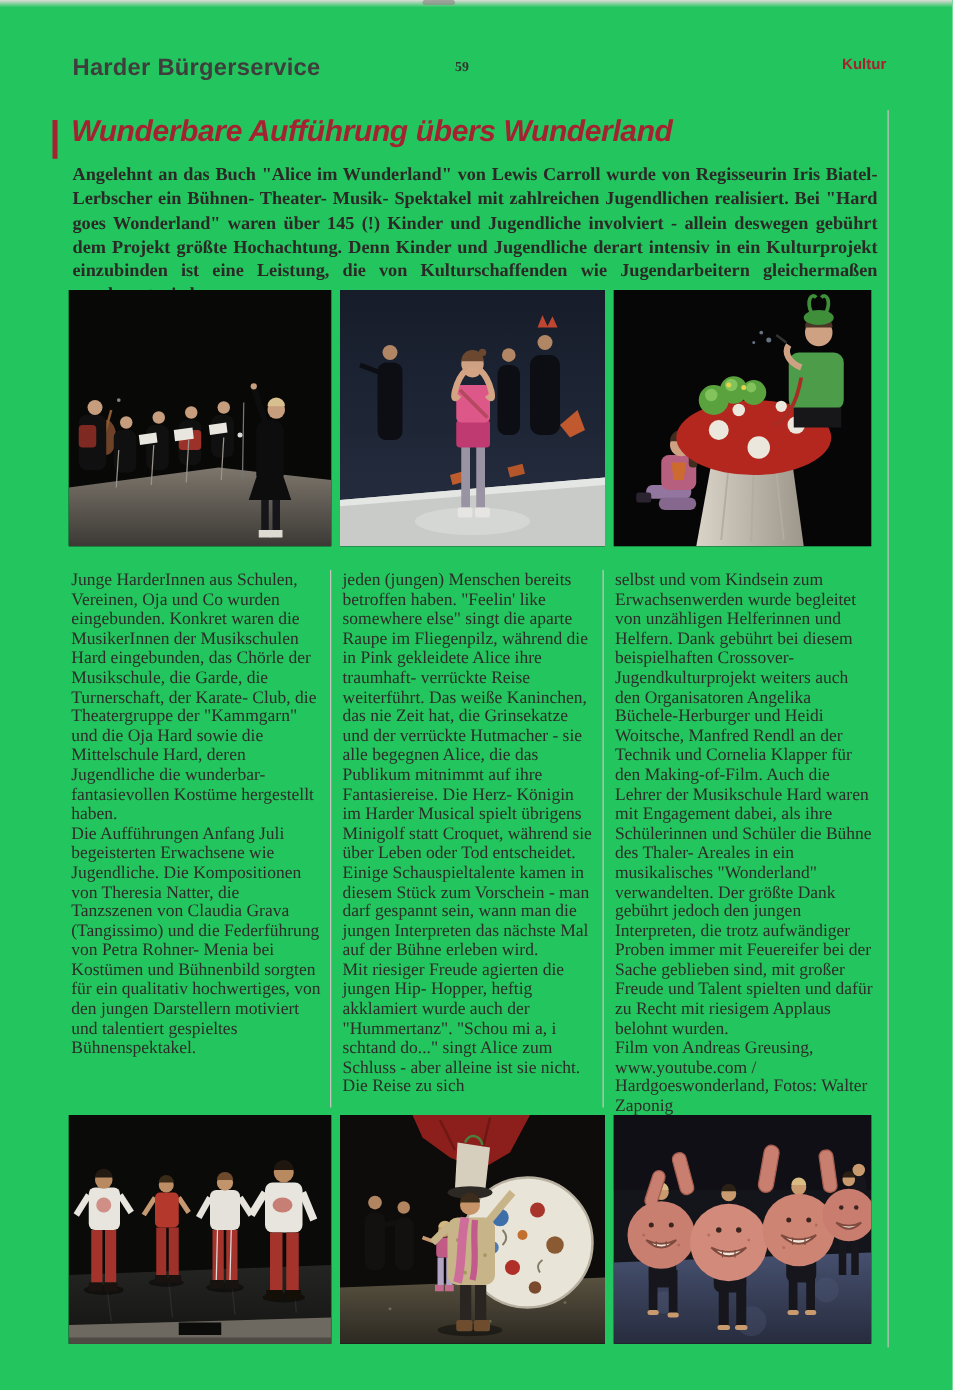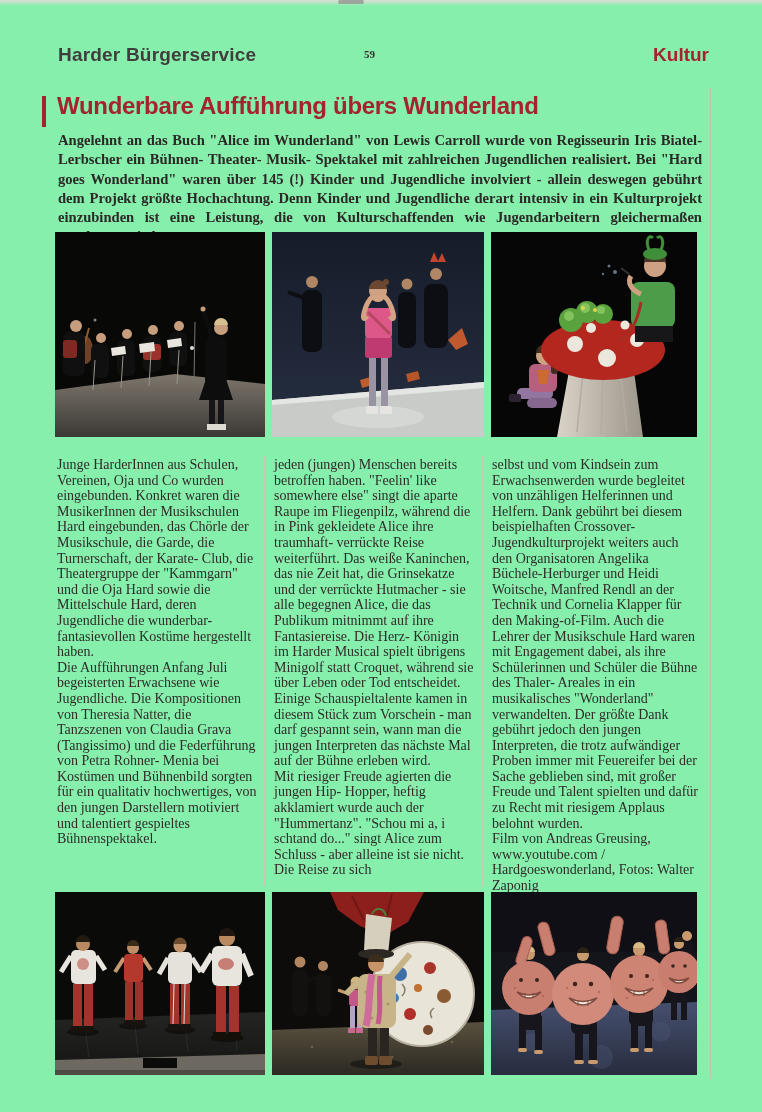--- a/index.html
+++ b/index.html
@@ -1,38 +1,38 @@
 <!DOCTYPE html>
 <html lang="de"><head>
 <meta charset="utf-8">
 <style>
   html,body{margin:0;padding:0;}
   .page{
     position:relative; width:762px; height:1112px;
-    background:#86efac; overflow:hidden;
+    background:#22c55e; overflow:hidden;
     font-family:"Liberation Serif", serif; color:#2e2c29;
   }
   .scan-top{position:absolute;left:0;top:0;width:762px;height:6px;
     background:linear-gradient(#dedcd7,rgba(222,220,215,0));}
   .scan-mark{position:absolute;left:338px;top:0;width:26px;height:4px;background:#8e8c88;border-radius:2px;opacity:.7;}
   .margin-line{position:absolute;left:710px;top:88px;width:1px;height:990px;background:#c3c0b9;}
 
   
   .hdr{position:absolute;left:58px;top:44px;width:651px;height:26px;}
   .pub{position:absolute;left:0;top:0;font-family:"Liberation Sans",sans-serif;
     font-weight:bold;font-size:19px;color:#3f3e3c;letter-spacing:.2px;}
   .pnum{position:absolute;left:306px;top:4px;font-weight:bold;font-size:11px;color:#33312e;}
   .sect{position:absolute;right:0;top:0;font-family:"Liberation Sans",sans-serif;
-    font-weight:bold;font-size:19px;color:#a42331;}
+    font-weight:bold;font-size:12px;color:#a42331;}
 
   
   .hl-bar{position:absolute;left:42px;top:96px;width:4px;height:31px;background:#a42331;}
   h1.hl{position:absolute;left:57px;top:92px;margin:0;width:650px;
     font-family:"Liberation Sans",sans-serif;font-weight:bold;font-size:24px;
-    letter-spacing:-0.3px;color:#a42331;}
+    letter-spacing:-0.3px;color:#a42331;font-style:italic;}
 
   
   .lead{position:absolute;left:58px;top:131px;width:644px;margin:0;
     font-weight:bold;font-size:14.6px;line-height:19.3px;text-align:justify;color:#2b2926;}
 
   
   .prow{position:absolute;left:55px;display:flex;gap:7px;}
   .prow.top{top:232px;}
   .prow.bottom{top:892px;}
   .photo{display:block;background:#000;}

